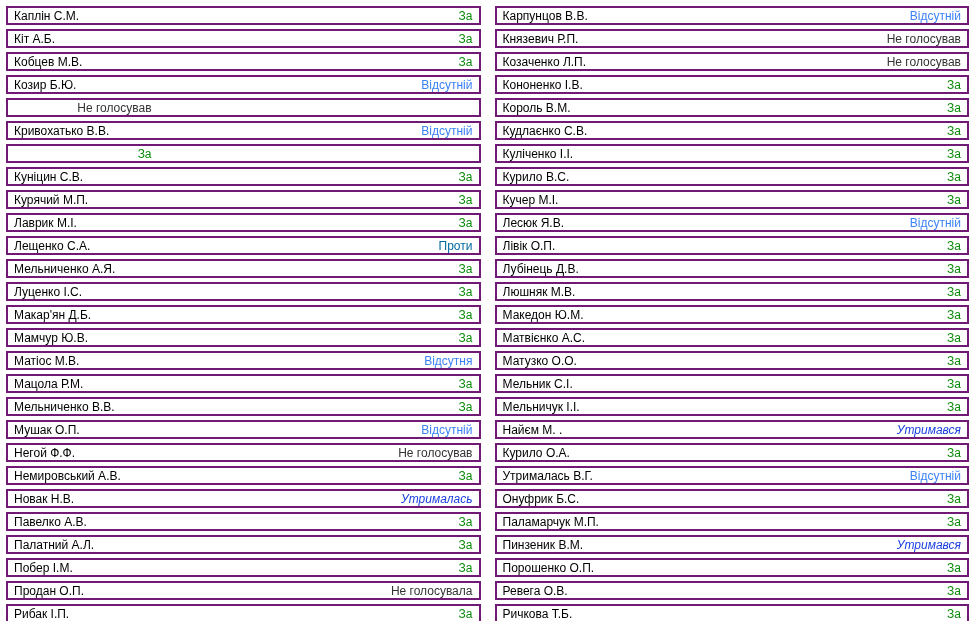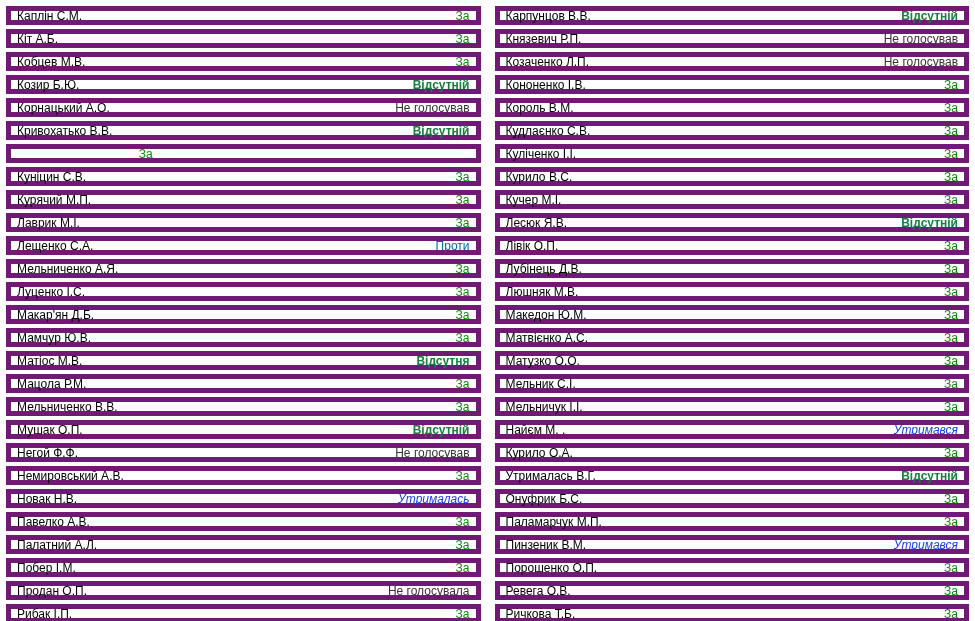--- a/index.html
+++ b/index.html
@@ -16,39 +16,39 @@
   }
   .col {
     flex: 1;
     display: flex;
     flex-direction: column;
     gap: 4px;
   }
   .row {
     display: flex;
     align-items: center;
-    border: 5px solid #701a75;
+    border: 2px solid #701a75;
     background: #fff;
     height: 19px;
     padding: 4px 6px;
     box-sizing: border-box;
   }
   .name {
     flex: 0 0 70%;
     white-space: nowrap;
     overflow: hidden;
   }
   .vote {
     flex: 0 0 30%;
     white-space: nowrap;
     text-align: right;
   }
   .v-za      { color: #0a8a0a; }
   .v-proty   { color: #0369a1; }
-  .v-absent  { color: #15803d; font-weight: bold; }
+  .v-absent  { color: #3b82f6; }
   .v-novote  { color: #333333; }
   .v-abstain { color: #1a3fe0; font-style: italic; }
 </style>
 </head>
 <body>
 
 <div class="wrap">
   <div class="col" id="col-0">
       <div class="row">
         <span class="name">Каплін С.М.</span>
@@ -60,21 +60,20 @@
       </div>
       <div class="row">
         <span class="name">Кобцев М.В.</span>
         <span class="vote v-za">За</span>
       </div>
       <div class="row">
         <span class="name">Козир Б.Ю.</span>
         <span class="vote v-absent">Відсутній</span>
       </div>
       <div class="row">
-        <span class="name">Корнацький А.О.</span>
         <span class="vote v-novote">Не голосував</span>
       </div>
       <div class="row">
         <span class="name">Кривохатько В.В.</span>
         <span class="vote v-absent">Відсутній</span>
       </div>
       <div class="row">
         <span class="vote v-za">За</span>
       </div>
       <div class="row">

